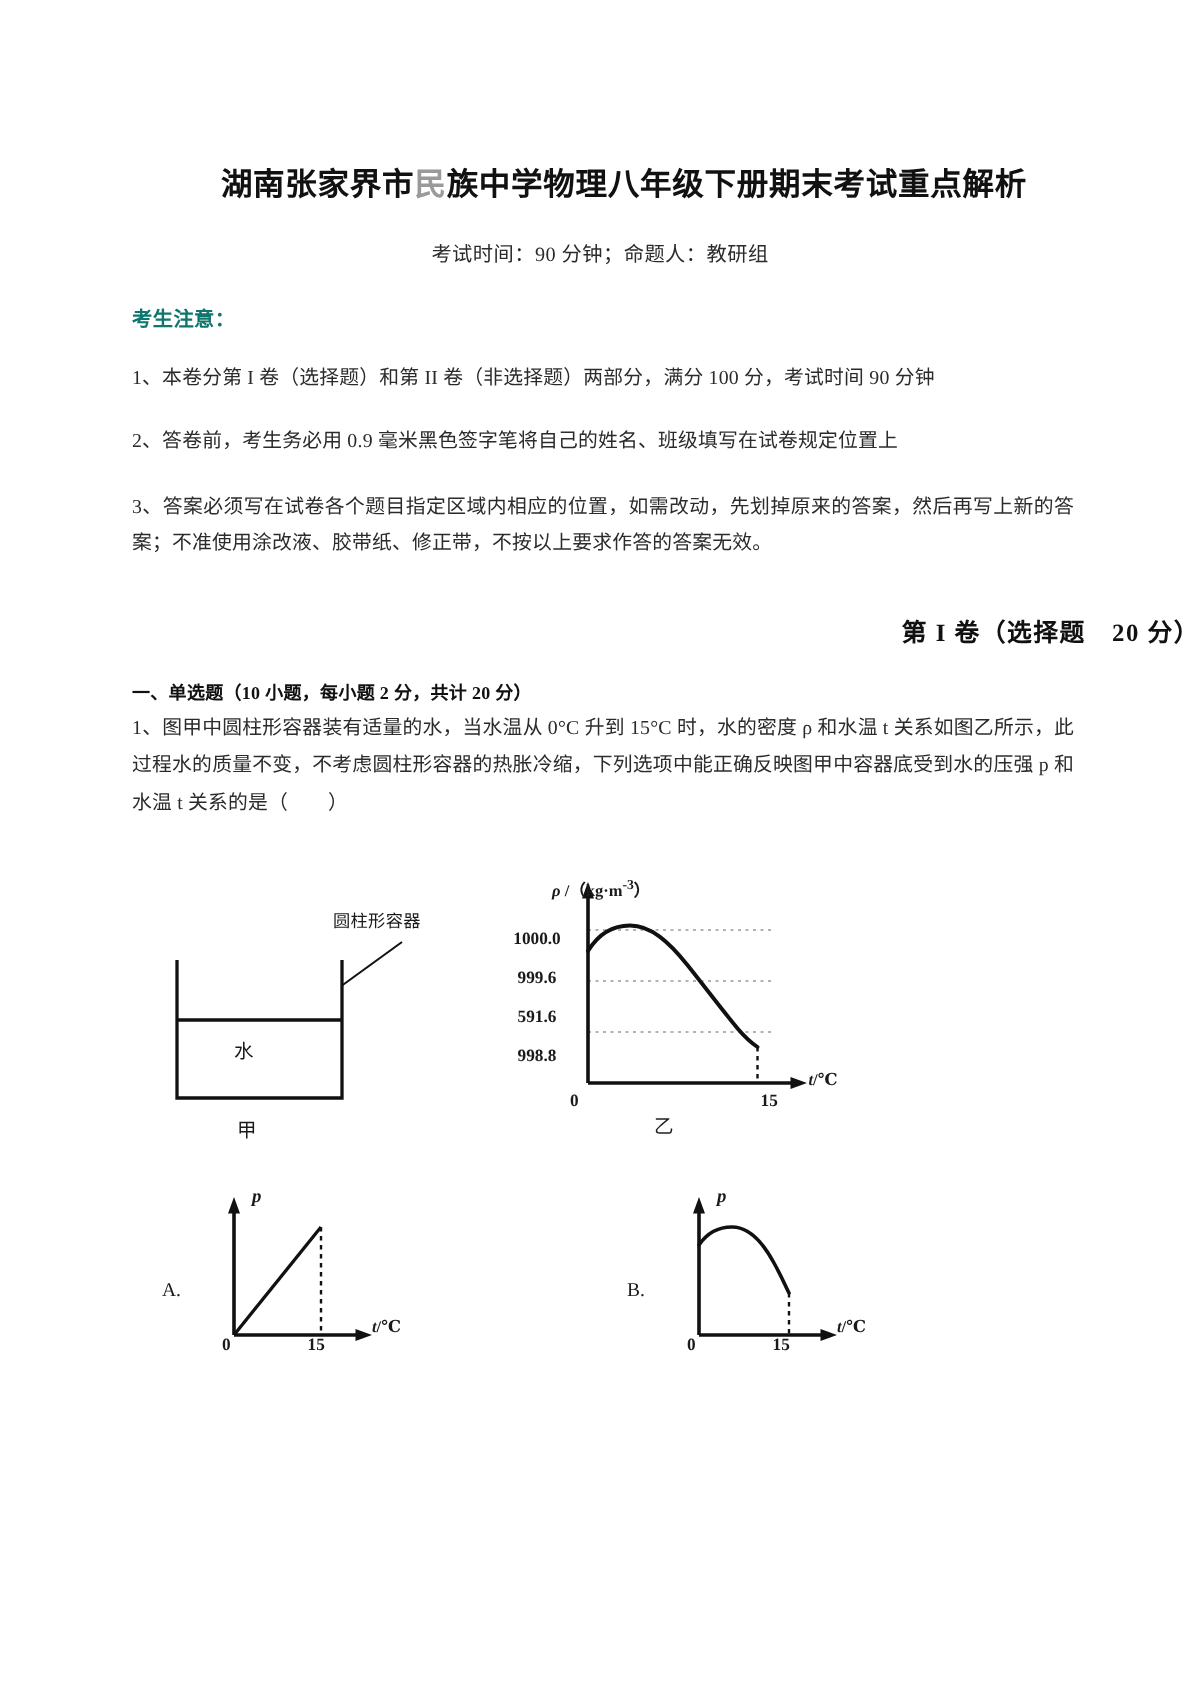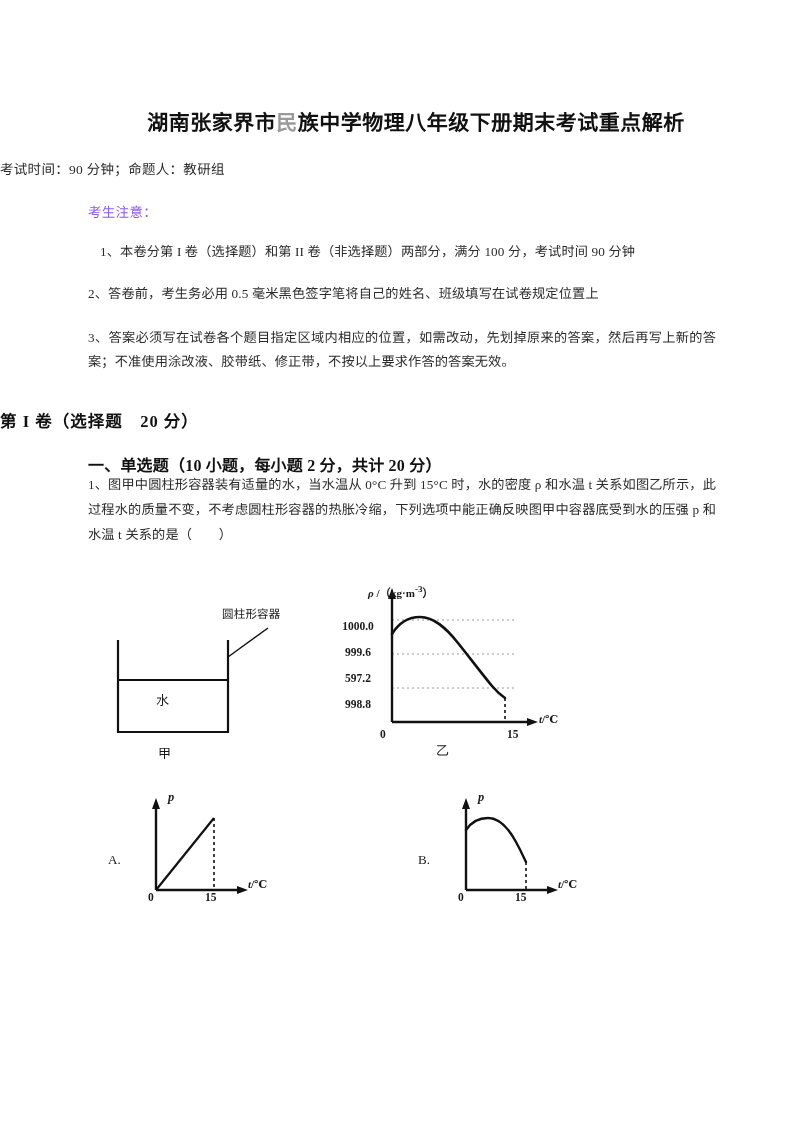--- a/index.html
+++ b/index.html
@@ -38,68 +38,69 @@
     padding-left: 16px;
   }
   .doc-title .faded {
     color: #9a9a9a;
   }
   .doc-subtitle {
     position: absolute;
     top: 158px;
     left: 0;
     width: 800px;
+    text-align: center;
     font-size: 13.5px;
     color: #2b2b2b;
     letter-spacing: 0.3px;
   }
 
   
   .notice-head {
     position: absolute;
     top: 201px;
     left: 88px;
     font-size: 13.5px;
-    font-weight: normal;
-    color: #8b5cf6;
+    font-weight: bold;
+    color: #0f766e;
     letter-spacing: 0.3px;
   }
   .notice-line {
     position: absolute;
     left: 88px;
     width: 628px;
     font-size: 13.2px;
     line-height: 24px;
     color: #2b2b2b;
     letter-spacing: 0.15px;
     text-align: justify;
   }
-  #notice-1 { top: 240px; margin-left: 12px; }
+  #notice-1 { top: 240px; }
   #notice-2 { top: 282px; }
   #notice-3 { top: 326px; }
 
   
   .section-heading {
     position: absolute;
     top: 408px;
     left: 0;
     width: 800px;
-    text-align: left;
+    text-align: right;
     font-size: 16.5px;
     font-weight: bold;
     letter-spacing: 1px;
     color: #111;
   }
 
   
   .group-heading {
     position: absolute;
     top: 452px;
     left: 88px;
-    font-size: 16px;
+    font-size: 12px;
     font-weight: bold;
     color: #111;
     letter-spacing: 0.2px;
   }
 
   
   .question-body {
     position: absolute;
     top: 472px;
     left: 88px;
@@ -226,21 +227,21 @@
 <body>
 
 <div class="page">
 
   <div class="doc-title"><span>湖南张家界市</span><span class="faded">民</span><span>族中学物理八年级下册期末考试重点解析</span></div>
 
   <div class="doc-subtitle">考试时间：90 分钟；命题人：教研组</div>
 
   <div class="notice-head">考生注意：</div>
   <div class="notice-line" id="notice-1">1、本卷分第 I 卷（选择题）和第 II 卷（非选择题）两部分，满分 100 分，考试时间 90 分钟</div>
-  <div class="notice-line" id="notice-2">2、答卷前，考生务必用 0.5 毫米黑色签字笔将自己的姓名、班级填写在试卷规定位置上</div>
+  <div class="notice-line" id="notice-2">2、答卷前，考生务必用 0.9 毫米黑色签字笔将自己的姓名、班级填写在试卷规定位置上</div>
   <div class="notice-line" id="notice-3">3、答案必须写在试卷各个题目指定区域内相应的位置，如需改动，先划掉原来的答案，然后再写上新的答案；不准使用涂改液、胶带纸、修正带，不按以上要求作答的答案无效。</div>
 
   <div class="section-heading">第 I 卷（选择题　20 分）</div>
 
   <div class="group-heading">一、单选题（10 小题，每小题 2 分，共计 20 分）</div>
 
   <div class="question-body">1、图甲中圆柱形容器装有适量的水，当水温从 0°C 升到 15°C 时，水的密度 ρ 和水温 t 关系如图乙所示，此过程水的质量不变，不考虑圆柱形容器的热胀冷缩，下列选项中能正确反映图甲中容器底受到水的压强 p 和水温 t 关系的是（　　）</div>
 
   <div class="figure-area">
 
@@ -276,21 +277,21 @@
         <polygon points="208,142 197,138 197,146" fill="#111"></polygon>
 
         <path d="M 62 54 C 70 41, 80 37, 90 37 C 104 37, 116 48, 128 63 C 140 78, 152 94, 162 106 C 168 113, 172 116, 175 118" fill="none" stroke="#111" stroke-width="2.6" stroke-linecap="round"></path>
 
         <line x1="175" y1="118" x2="175" y2="142" stroke="#111" stroke-width="1.6" stroke-dasharray="3,3"></line>
       </svg>
 
       <div class="ticks-y">
         <div>1000.0</div>
         <div>999.6</div>
-        <div>597.2</div>
+        <div>591.6</div>
         <div>998.8</div>
       </div>
 
       <div class="tick-x-0">0</div>
       <div class="tick-x-15">15</div>
       <div class="axis-label-x"><i>t</i>/℃</div>
       <div class="fig-caption">乙</div>
     </div>
 
     <div class="option" id="opt-a">

